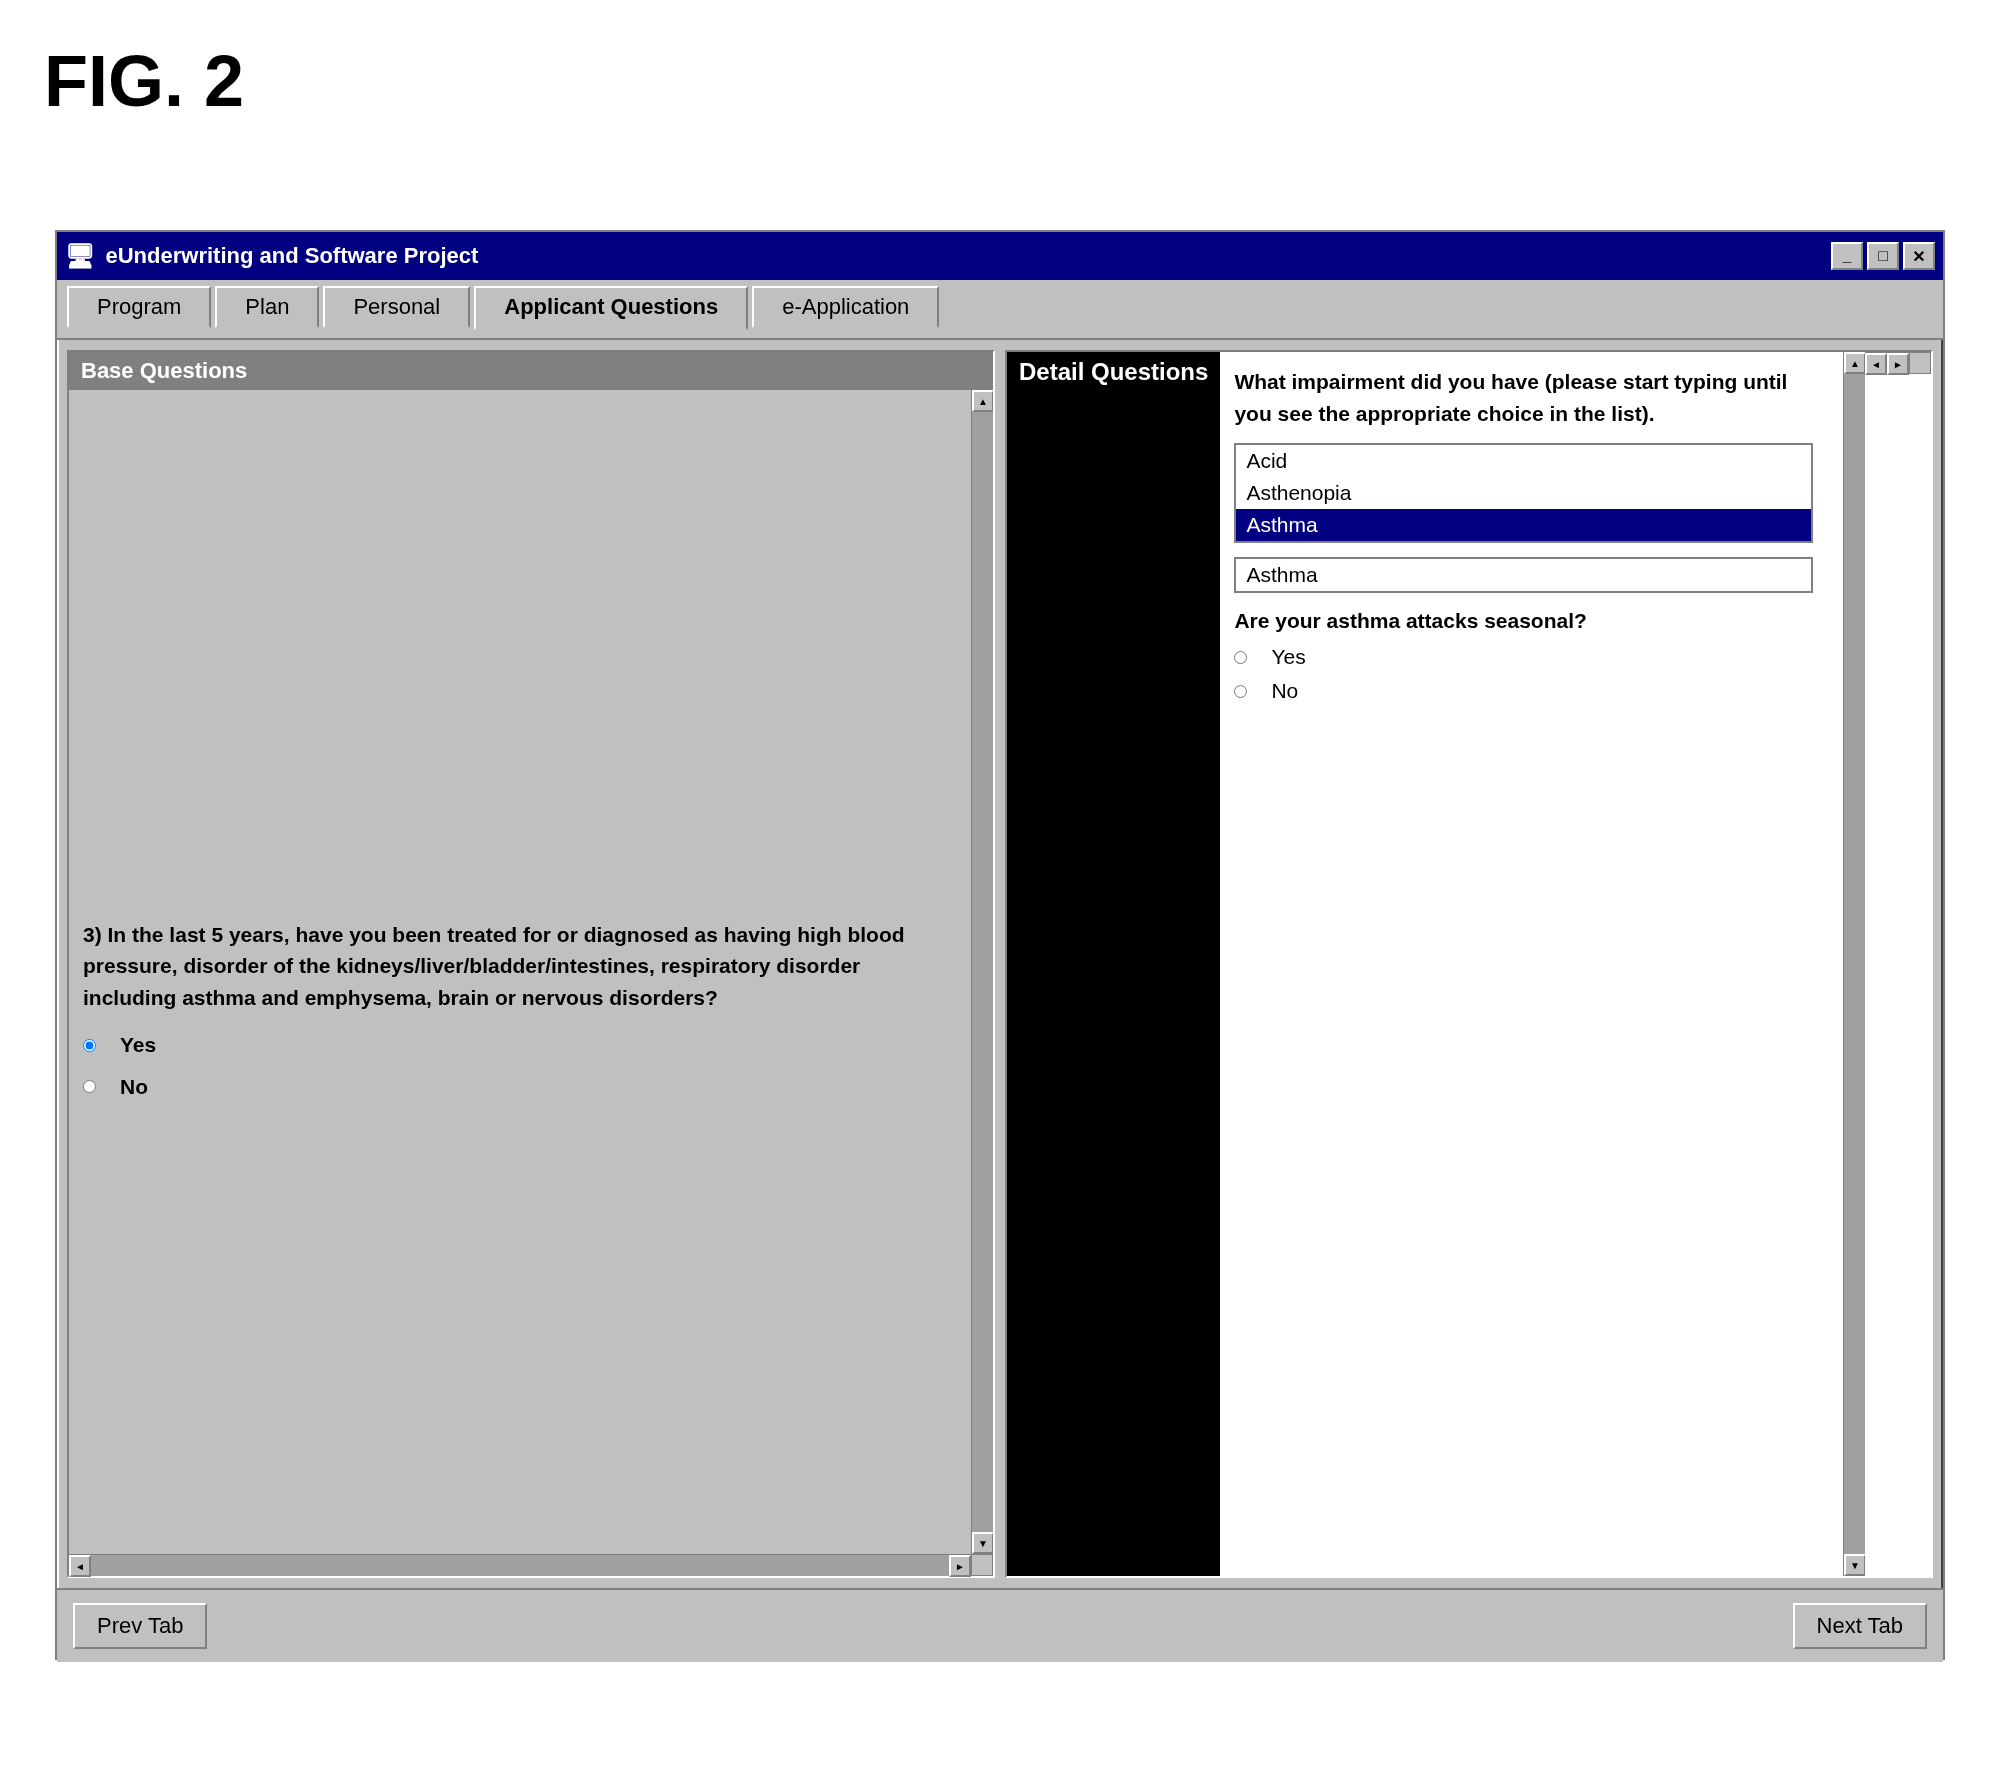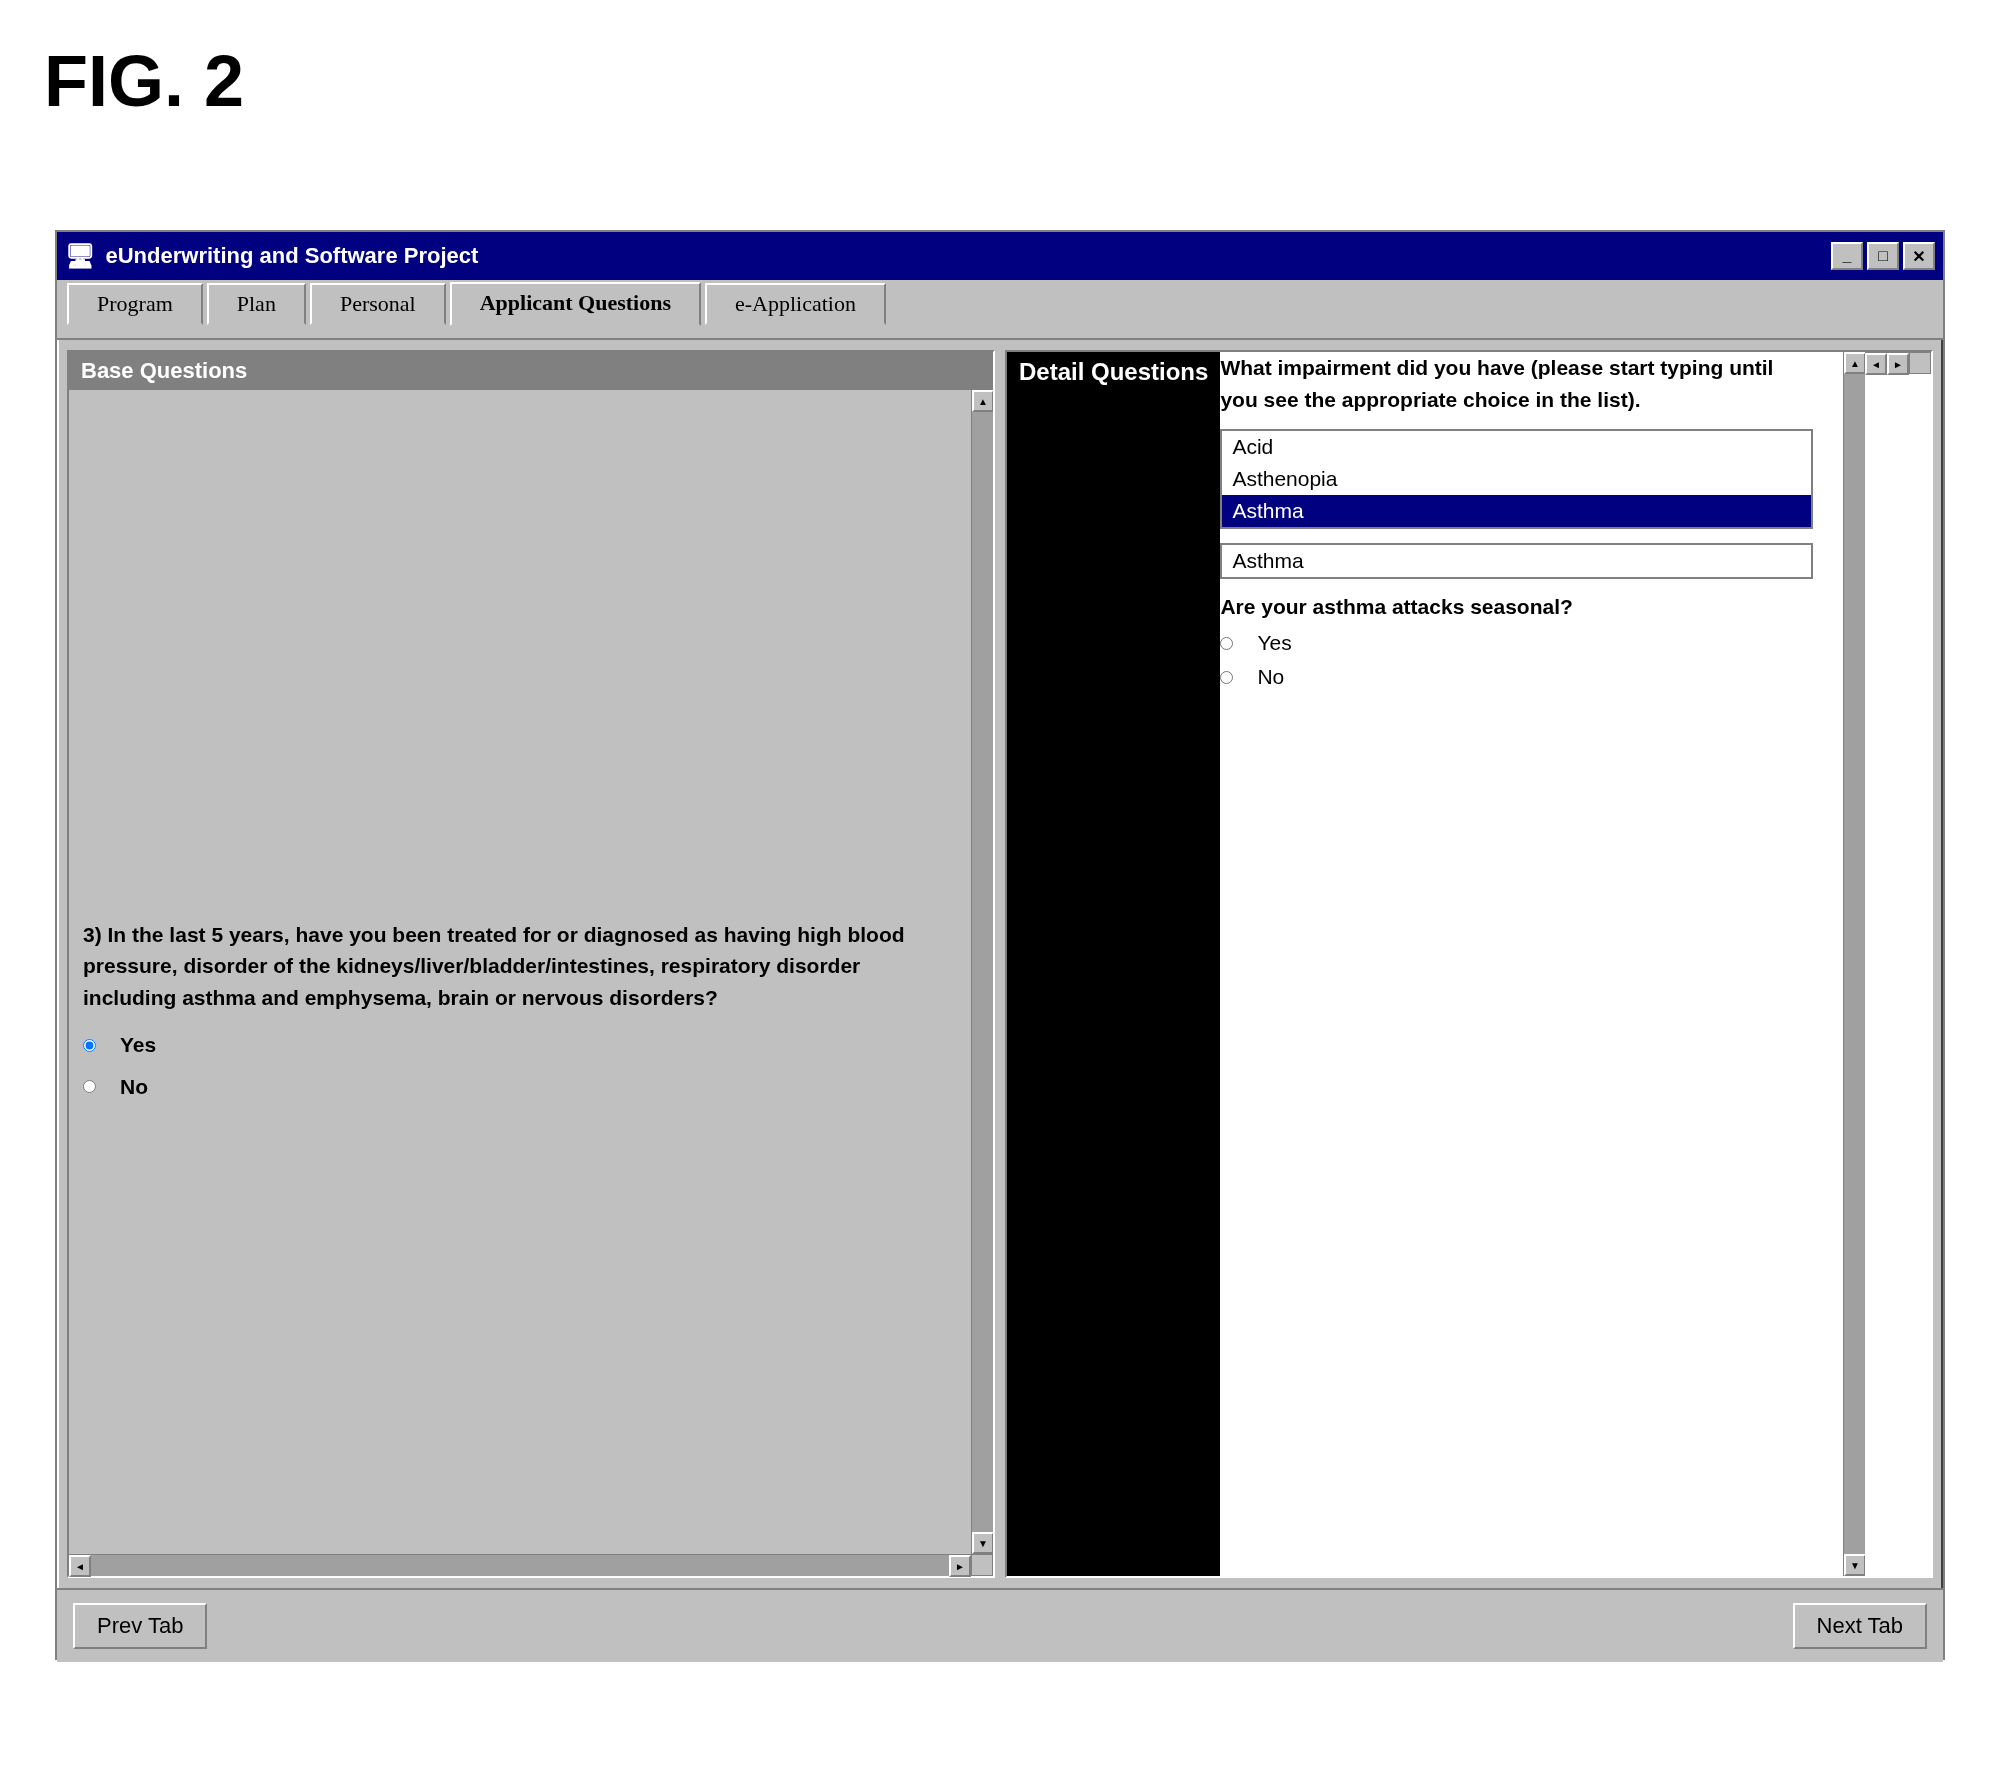--- a/index.html
+++ b/index.html
@@ -74,26 +74,25 @@
       justify-content: center;
       font-size: 16px;
       font-weight: bold;
       color: #000;
       cursor: pointer;
     }
 
     
     .tab-bar {
       display: flex;
-      align-items: center;
+      align-items: flex-start;
       background: #c0c0c0;
       border-bottom: 2px solid #808080;
       padding: 6px 10px 16px;
       height: 60px;
-      font-family: Liberation Serif, serif;
     }
 
     .tab-item {
       padding: 6px 28px;
       background: #c0c0c0;
       border: 2px solid;
       border-color: #fff #808080 #c0c0c0 #fff;
       font-size: 22px;
       cursor: pointer;
       margin-right: 4px;
@@ -249,20 +248,21 @@
 
     .left-inner-content {
       flex: 1;
       padding: 14px;
       padding-right: 30px;
       overflow: hidden;
     }
 
     .right-inner-content {
       flex: 1;
+      padding: 14px;
       padding-right: 30px;
       overflow: hidden;
     }
 
     .vert-scrollbar {
       width: 22px;
       background: #c0c0c0;
       border-left: 1px solid #808080;
       display: flex;
       flex-direction: column;

